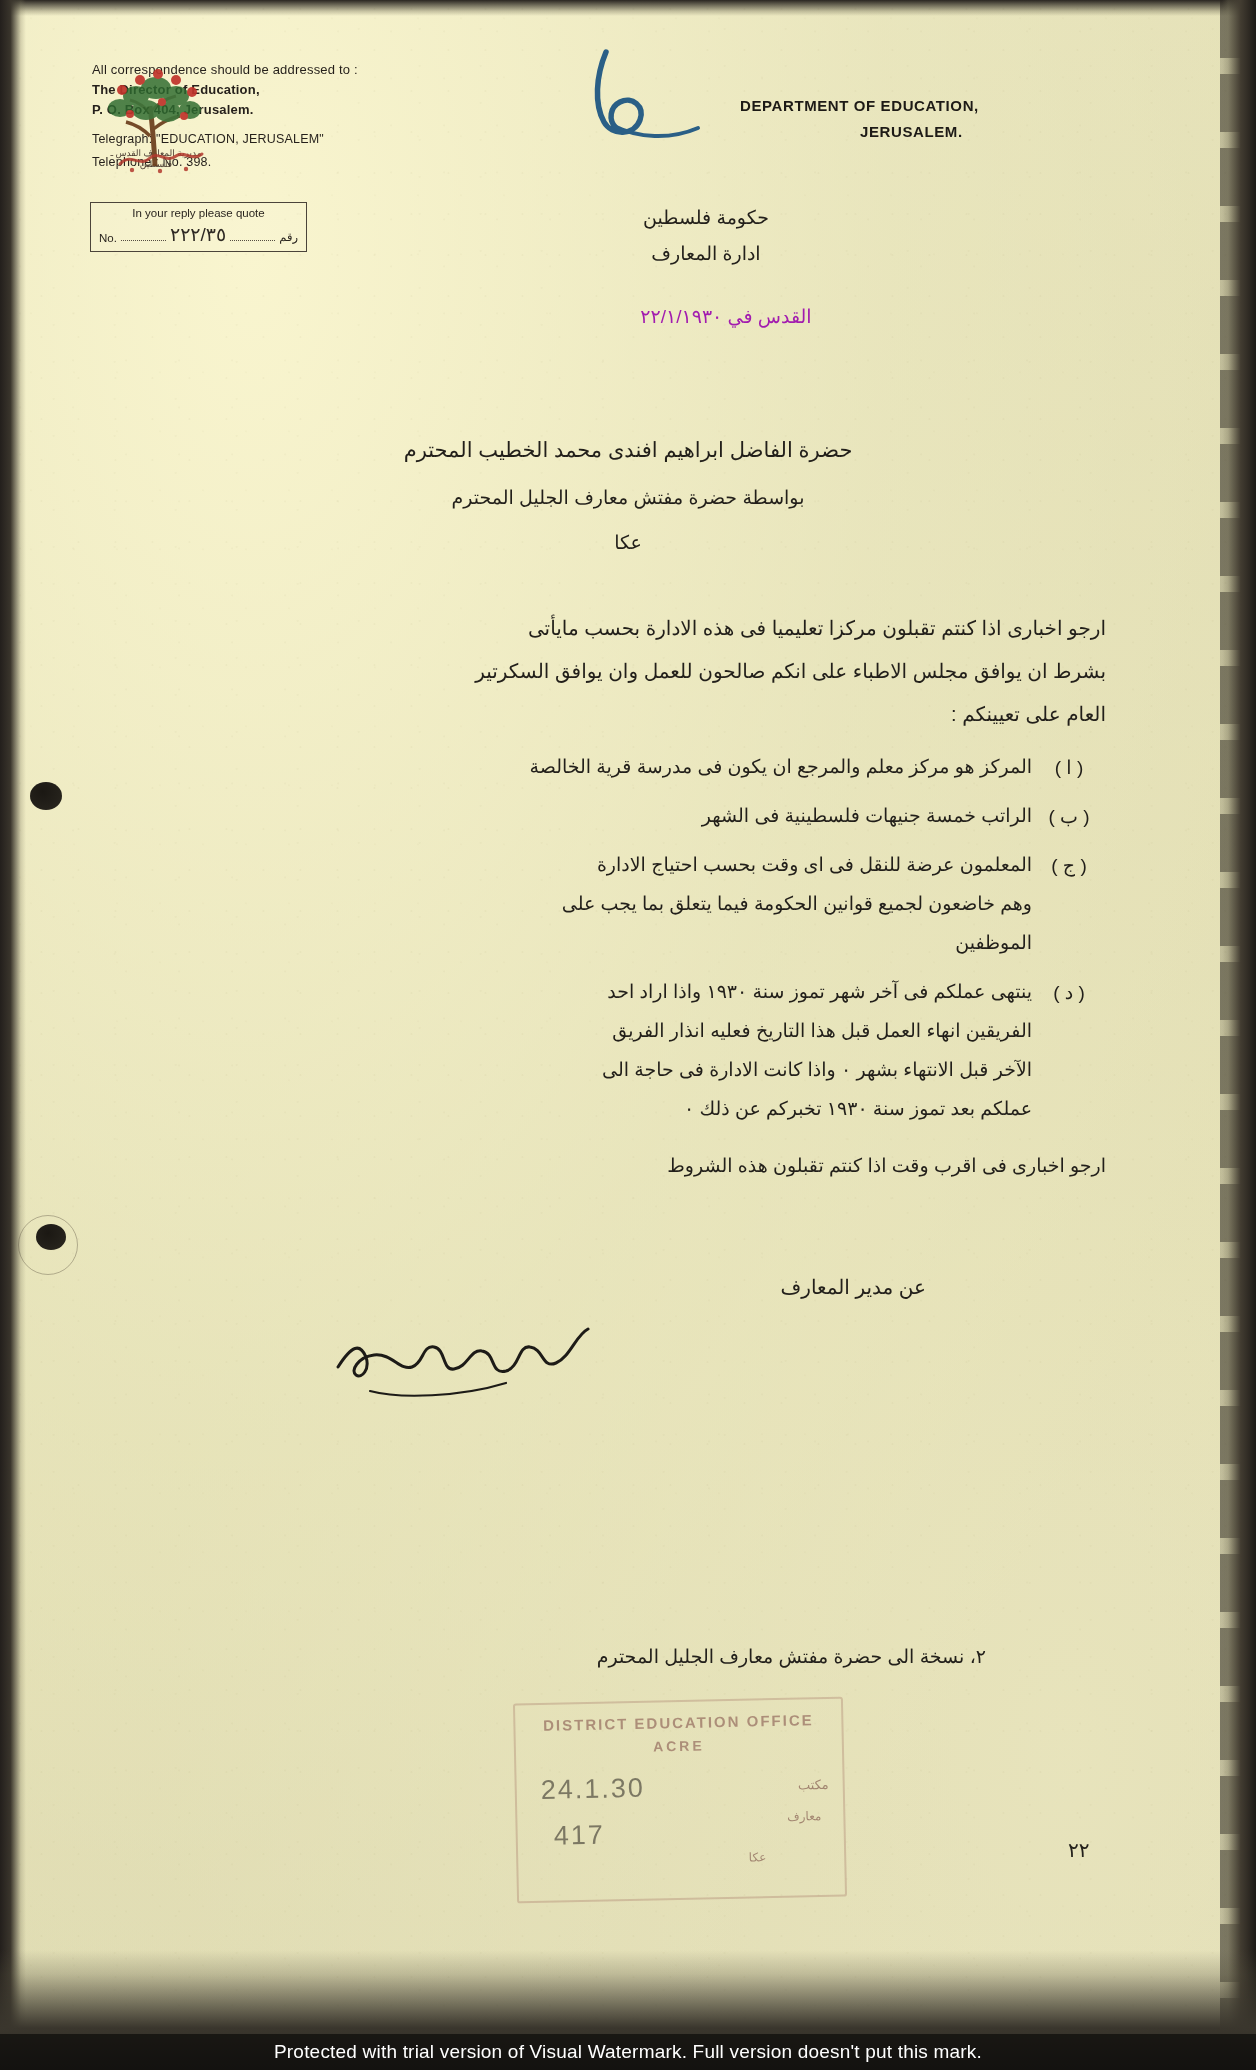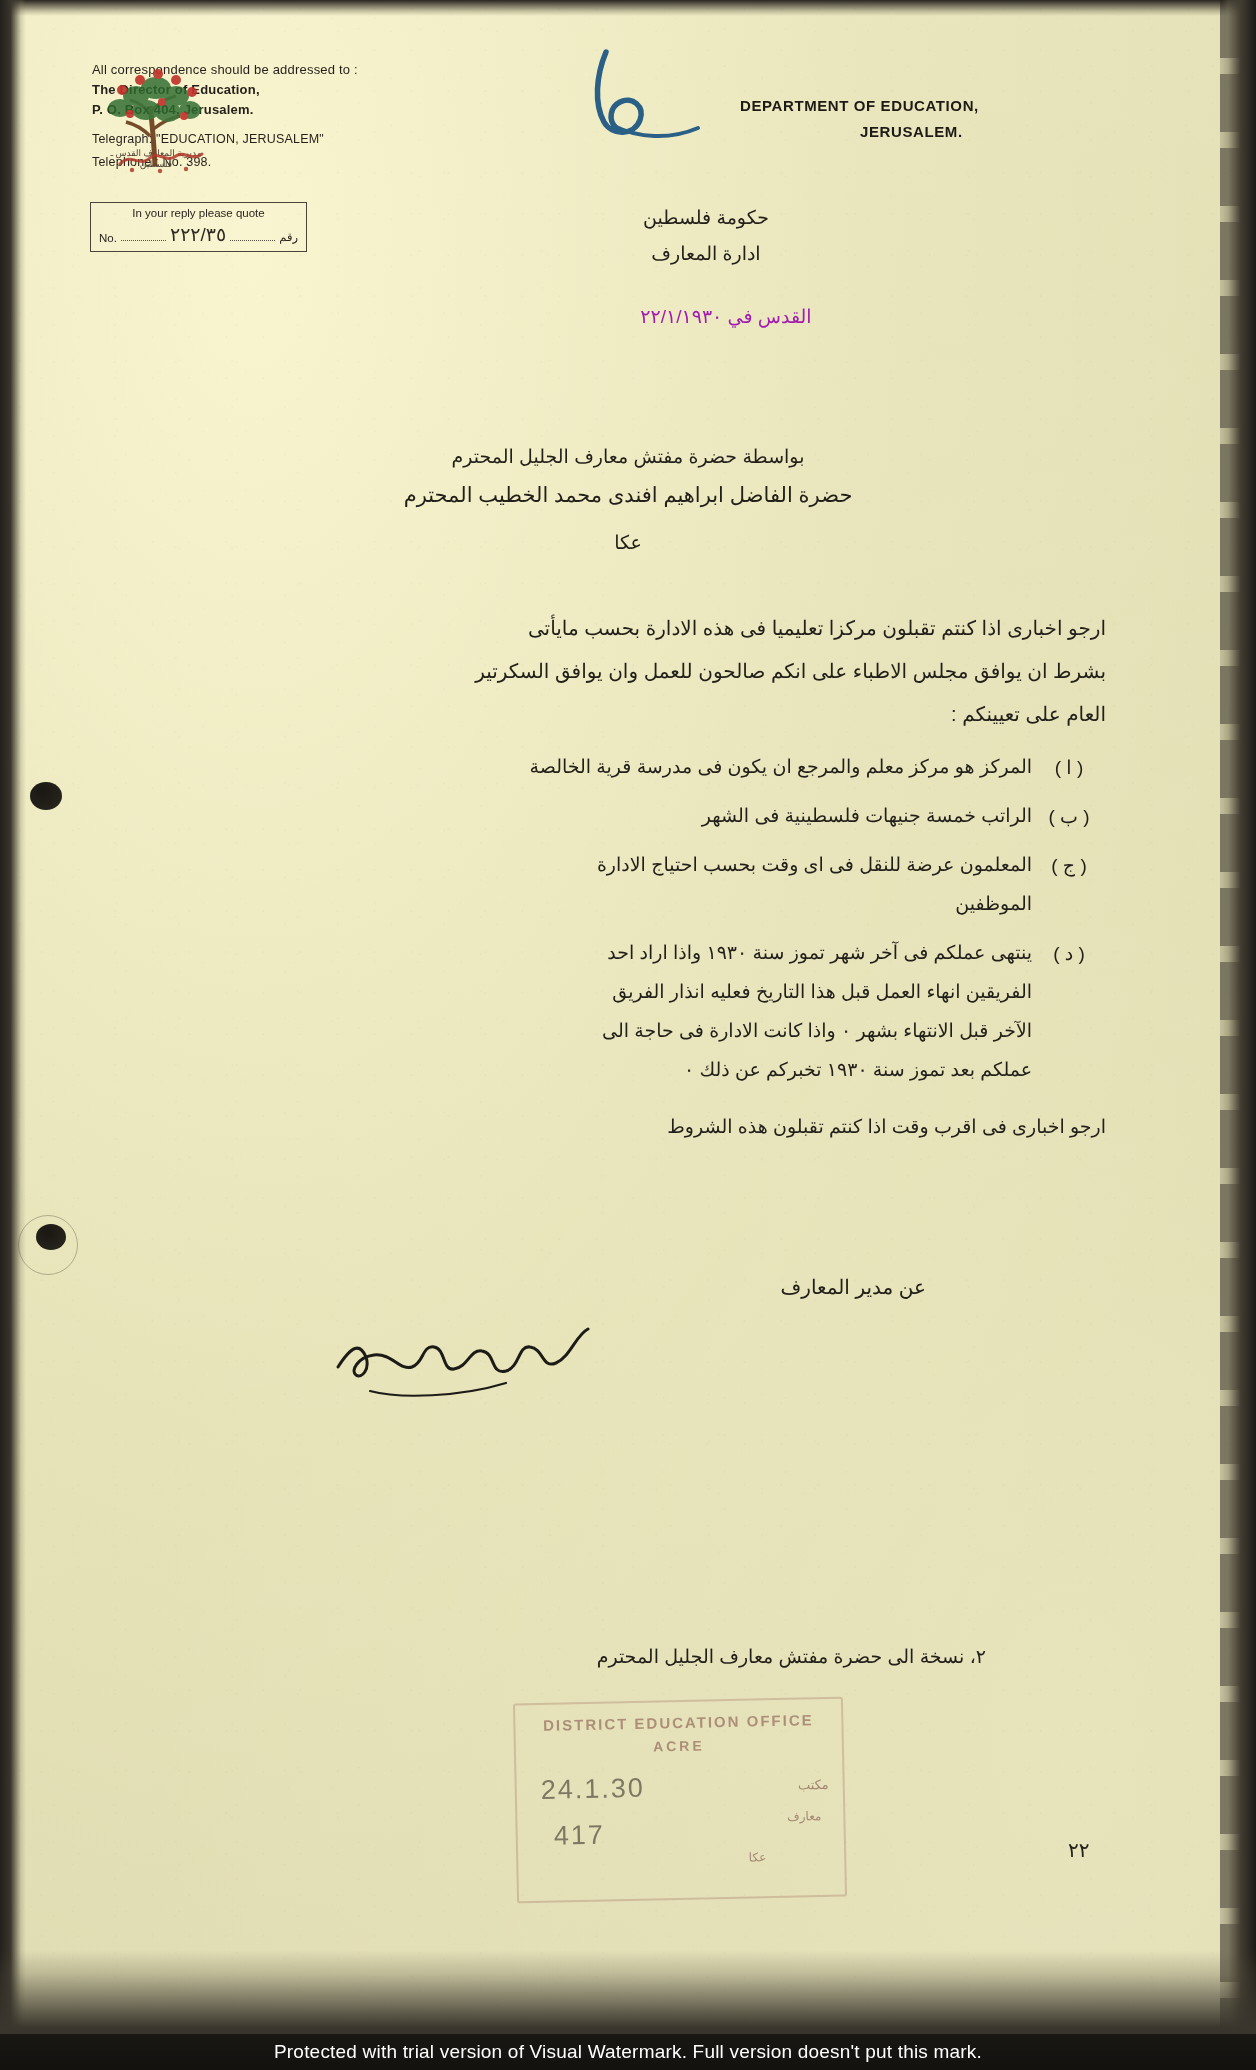--- a/index.html
+++ b/index.html
@@ -421,22 +421,22 @@
     <div class="l3">JERUSALEM.</div>
   </div>
 
   <div class="ar-head">
     <div>حكومة فلسطين</div>
     <div>ادارة المعارف</div>
   </div>
   <div class="ar-date">القدس في ٢٢/١/١٩٣٠</div>
 
   <div class="ar-body">
+    <div class="addr-line addr-1">حضرة الفاضل ابراهيم افندى محمد الخطيب المحترم</div>
     <div class="addr-line addr-2">بواسطة حضرة مفتش معارف الجليل المحترم</div>
-    <div class="addr-line addr-1">حضرة الفاضل ابراهيم افندى محمد الخطيب المحترم</div>
     <div class="addr-line addr-3">عكا</div>
 
     <div class="para">
       <div>ارجو اخبارى اذا كنتم تقبلون مركزا تعليميا فى هذه الادارة بحسب مايأتى</div>
       <div>بشرط ان يوافق مجلس الاطباء على انكم صالحون للعمل وان يوافق السكرتير</div>
       <div>العام على تعيينكم :</div>
     </div>
 
     <div class="clause-list">
       <div class="clause">
@@ -450,20 +450,21 @@
         <div class="clause-marker">( ب )</div>
         <div class="clause-text">
           <div>الراتب خمسة جنيهات فلسطينية فى الشهر</div>
         </div>
       </div>
 
       <div class="clause">
         <div class="clause-marker">( ج )</div>
         <div class="clause-text">
           <div>المعلمون عرضة للنقل فى اى وقت بحسب احتياج الادارة</div>
+          <div>وهم خاضعون لجميع قوانين الحكومة فيما يتعلق بما يجب على</div>
           <div>الموظفين</div>
         </div>
       </div>
 
       <div class="clause">
         <div class="clause-marker">( د )</div>
         <div class="clause-text">
           <div>ينتهى عملكم فى آخر شهر تموز سنة ١٩٣٠ واذا اراد احد</div>
           <div>الفريقين انهاء العمل قبل هذا التاريخ فعليه انذار الفريق</div>
           <div>الآخر قبل الانتهاء بشهر ٠ واذا كانت الادارة فى حاجة الى</div>

